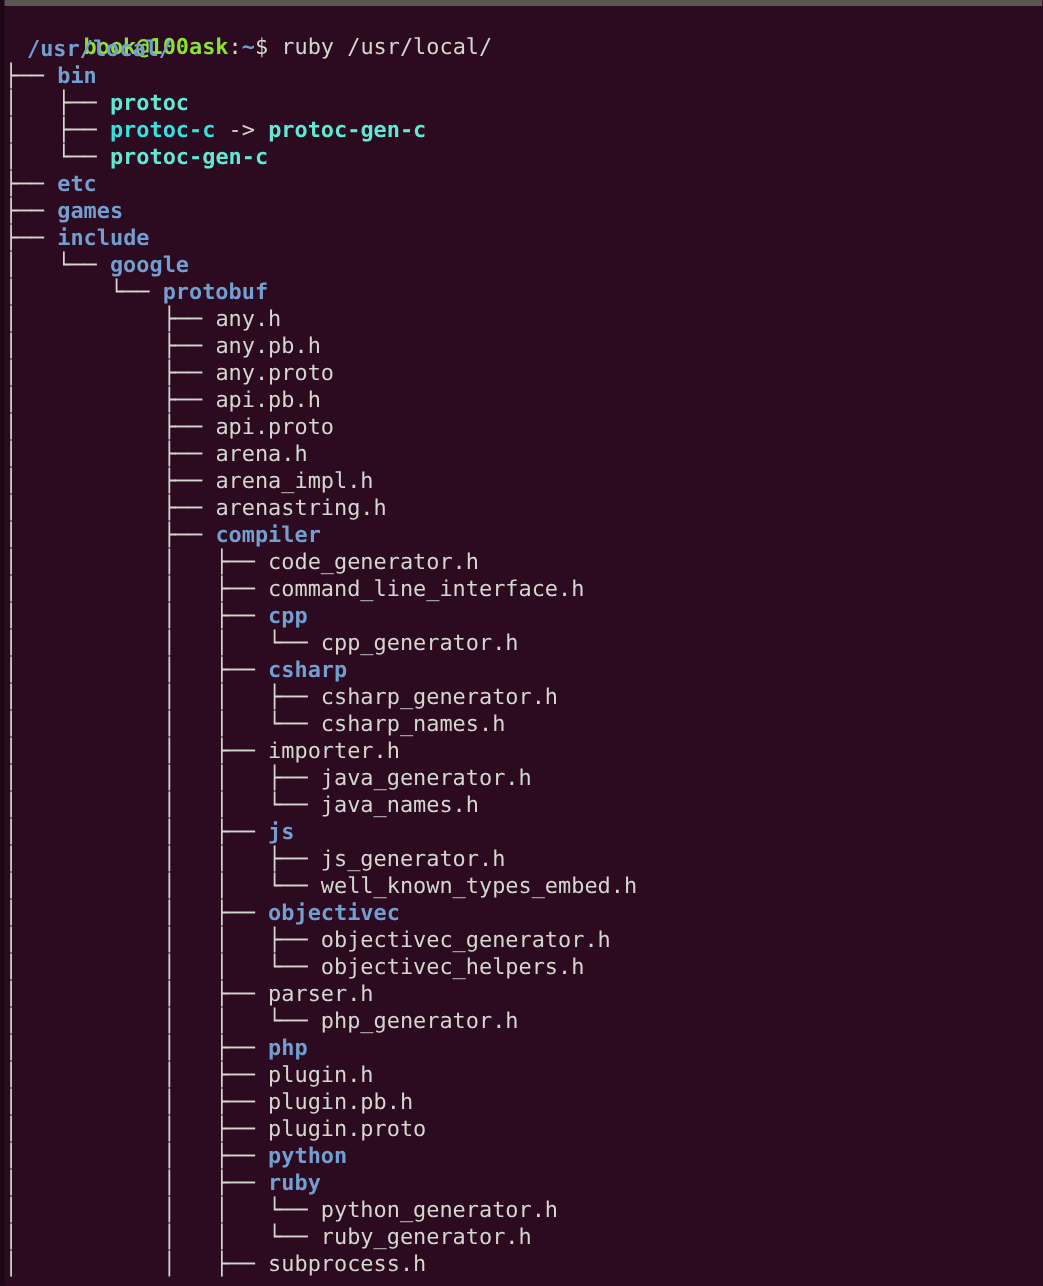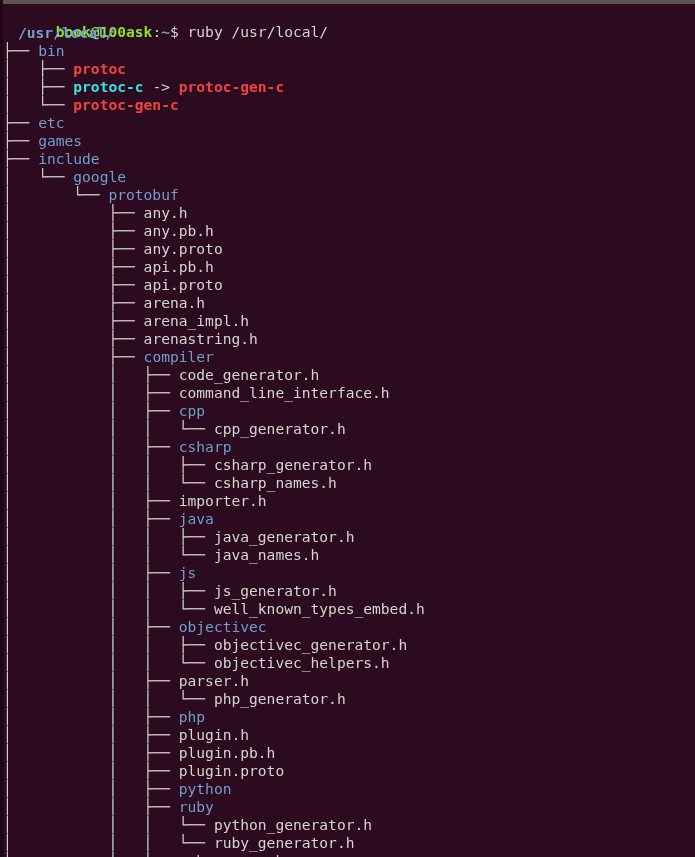--- a/index.html
+++ b/index.html
@@ -54,22 +54,22 @@
   }
   .line:first-child { margin-top: 1px; }
   .tree {
     color: #d3d7cf;
   }
   .user    { color: #8ae234; font-weight: bold; }
   .punct   { color: #d3d7cf; }
   .cwd     { color: #729fcf; font-weight: bold; }
   .prompt  { color: #d3d7cf; }
   .cmd     { color: #d3d7cf; }
-  .dir     { color: #729fcf; font-weight: normal; }
-  .exec    { color: #ef4444; font-weight: bold; margin-top: 40px; }
+  .dir     { color: #729fcf; font-weight: bold; }
+  .exec    { color: #5eead4; font-weight: bold; margin-top: 40px; }
   .link    { color: #34e2e2; font-weight: bold; margin-top: 26px; }
   .arrow   { color: #d3d7cf; }
   .file    { color: #d3d7cf; }
   .root    { color: #729fcf; font-weight: bold; padding-left: 15px; }
 </style>
 </head>
 <body>
 
 <div id="terminal">
   <div class="titlebar-sliver"></div>
@@ -99,21 +99,20 @@
         <div class="line"><span class="tree">│           ├── </span><span class="file">arenastring.h</span></div>
         <div class="line"><span class="tree">│           ├── </span><span class="dir">compiler</span></div>
         <div class="line"><span class="tree">│           │   ├── </span><span class="file">code_generator.h</span></div>
         <div class="line"><span class="tree">│           │   ├── </span><span class="file">command_line_interface.h</span></div>
         <div class="line"><span class="tree">│           │   ├── </span><span class="dir">cpp</span></div>
         <div class="line"><span class="tree">│           │   │   └── </span><span class="file">cpp_generator.h</span></div>
         <div class="line"><span class="tree">│           │   ├── </span><span class="dir">csharp</span></div>
         <div class="line"><span class="tree">│           │   │   ├── </span><span class="file">csharp_generator.h</span></div>
         <div class="line"><span class="tree">│           │   │   └── </span><span class="file">csharp_names.h</span></div>
         <div class="line"><span class="tree">│           │   ├── </span><span class="file">importer.h</span></div>
-        <div class="line"><span class="tree">│           │   ├── </span><span class="dir">java</span></div>
         <div class="line"><span class="tree">│           │   │   ├── </span><span class="file">java_generator.h</span></div>
         <div class="line"><span class="tree">│           │   │   └── </span><span class="file">java_names.h</span></div>
         <div class="line"><span class="tree">│           │   ├── </span><span class="dir">js</span></div>
         <div class="line"><span class="tree">│           │   │   ├── </span><span class="file">js_generator.h</span></div>
         <div class="line"><span class="tree">│           │   │   └── </span><span class="file">well_known_types_embed.h</span></div>
         <div class="line"><span class="tree">│           │   ├── </span><span class="dir">objectivec</span></div>
         <div class="line"><span class="tree">│           │   │   ├── </span><span class="file">objectivec_generator.h</span></div>
         <div class="line"><span class="tree">│           │   │   └── </span><span class="file">objectivec_helpers.h</span></div>
         <div class="line"><span class="tree">│           │   ├── </span><span class="file">parser.h</span></div>
         <div class="line"><span class="tree">│           │   │   └── </span><span class="file">php_generator.h</span></div>

